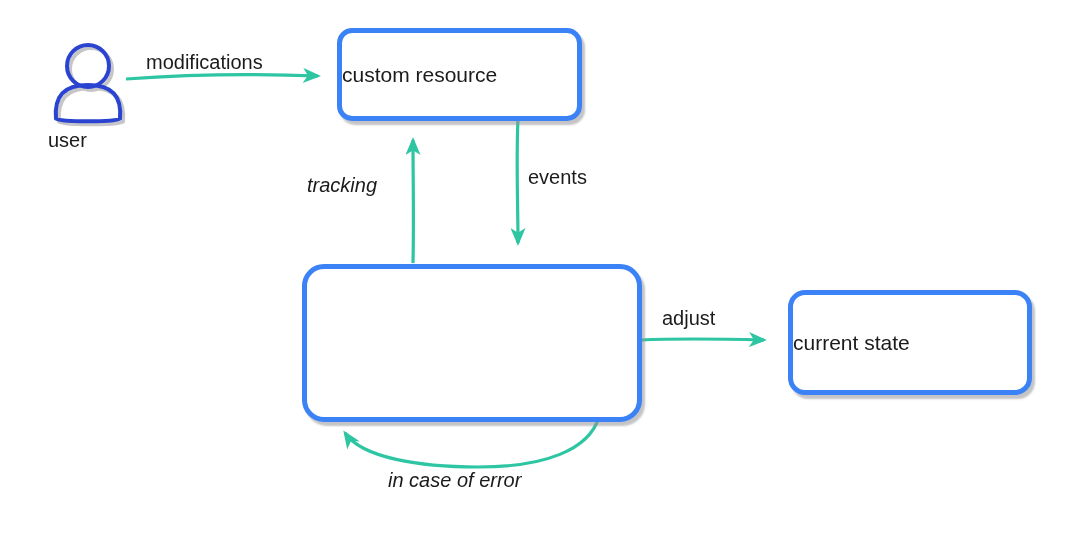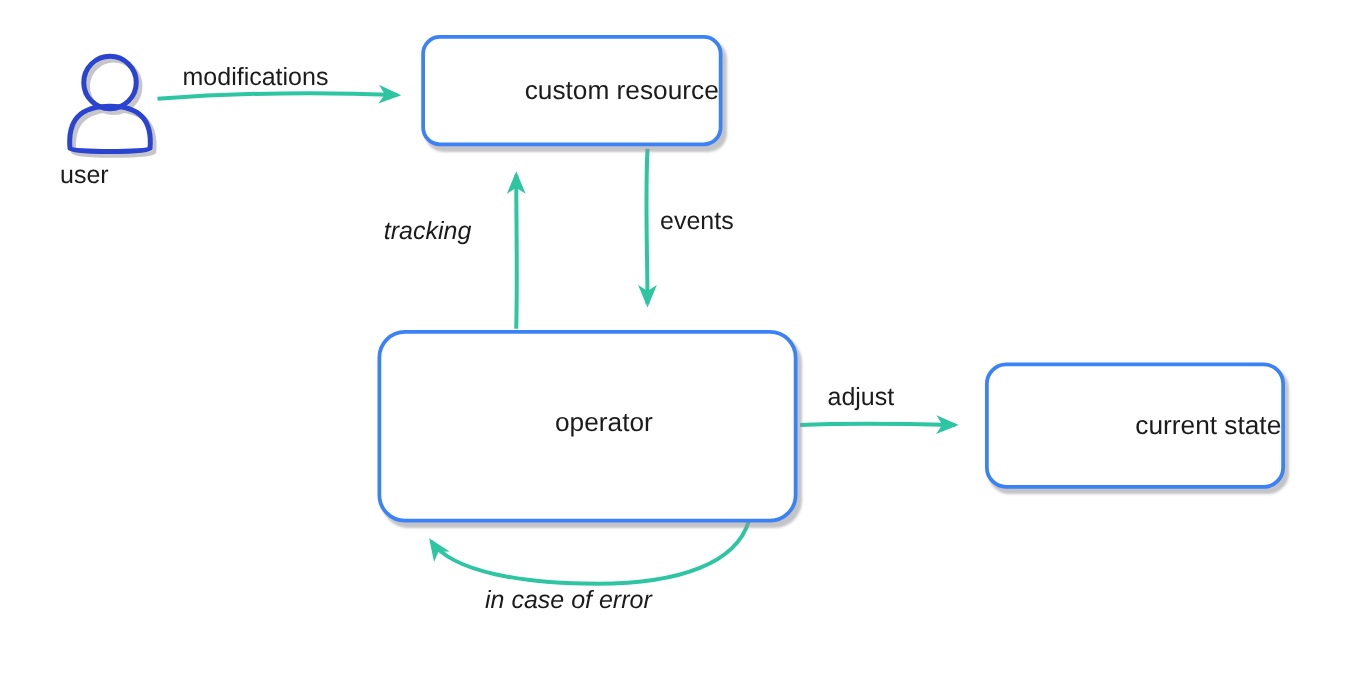--- a/index.html
+++ b/index.html
@@ -8,23 +8,23 @@
     width:1080px;height:543px;
     background:#ffffff;
     font-family:"Liberation Sans", sans-serif;
     color:#1b1b1b;
     overflow:hidden;
   }
   .layer{position:absolute;left:0;top:0;width:1080px;height:543px;}
   .node{
     position:absolute;
     background:#ffffff;
-    border:3px solid #3b82f6;
+    border:5px solid #3b82f6;
     box-shadow:3px 4px 2px rgba(148,148,153,0.55);
-    display:flex;align-items:center;justify-content:flex-end;
+    display:flex;align-items:center;justify-content:flex-start;
     font-size:21px;
   }
   .node-custom-resource{left:337px;top:28px;width:235px;height:83px;border-radius:15px;}
   .node-operator{left:302px;top:264px;width:330px;height:148px;border-radius:22px;}
   .node-current-state{left:788px;top:290px;width:234px;height:95px;border-radius:17px;}
   .lbl{
     position:absolute;
     font-size:20px;
     line-height:1.2;
     text-align:left;
@@ -90,18 +90,17 @@
   <div class="lbl lbl-modifications">modifications</div>
 
   <div class="lbl lbl-tracking">tracking</div>
 
   <div class="lbl lbl-change-events">
     <div>events</div>
   </div>
 
   <div class="lbl lbl-adjust">adjust</div>
 
-  <div class="lbl lbl-operator">operator</div>
 
 
   <div class="lbl lbl-error">in case of error</div>
 
 </div>
 
 </body></html>

